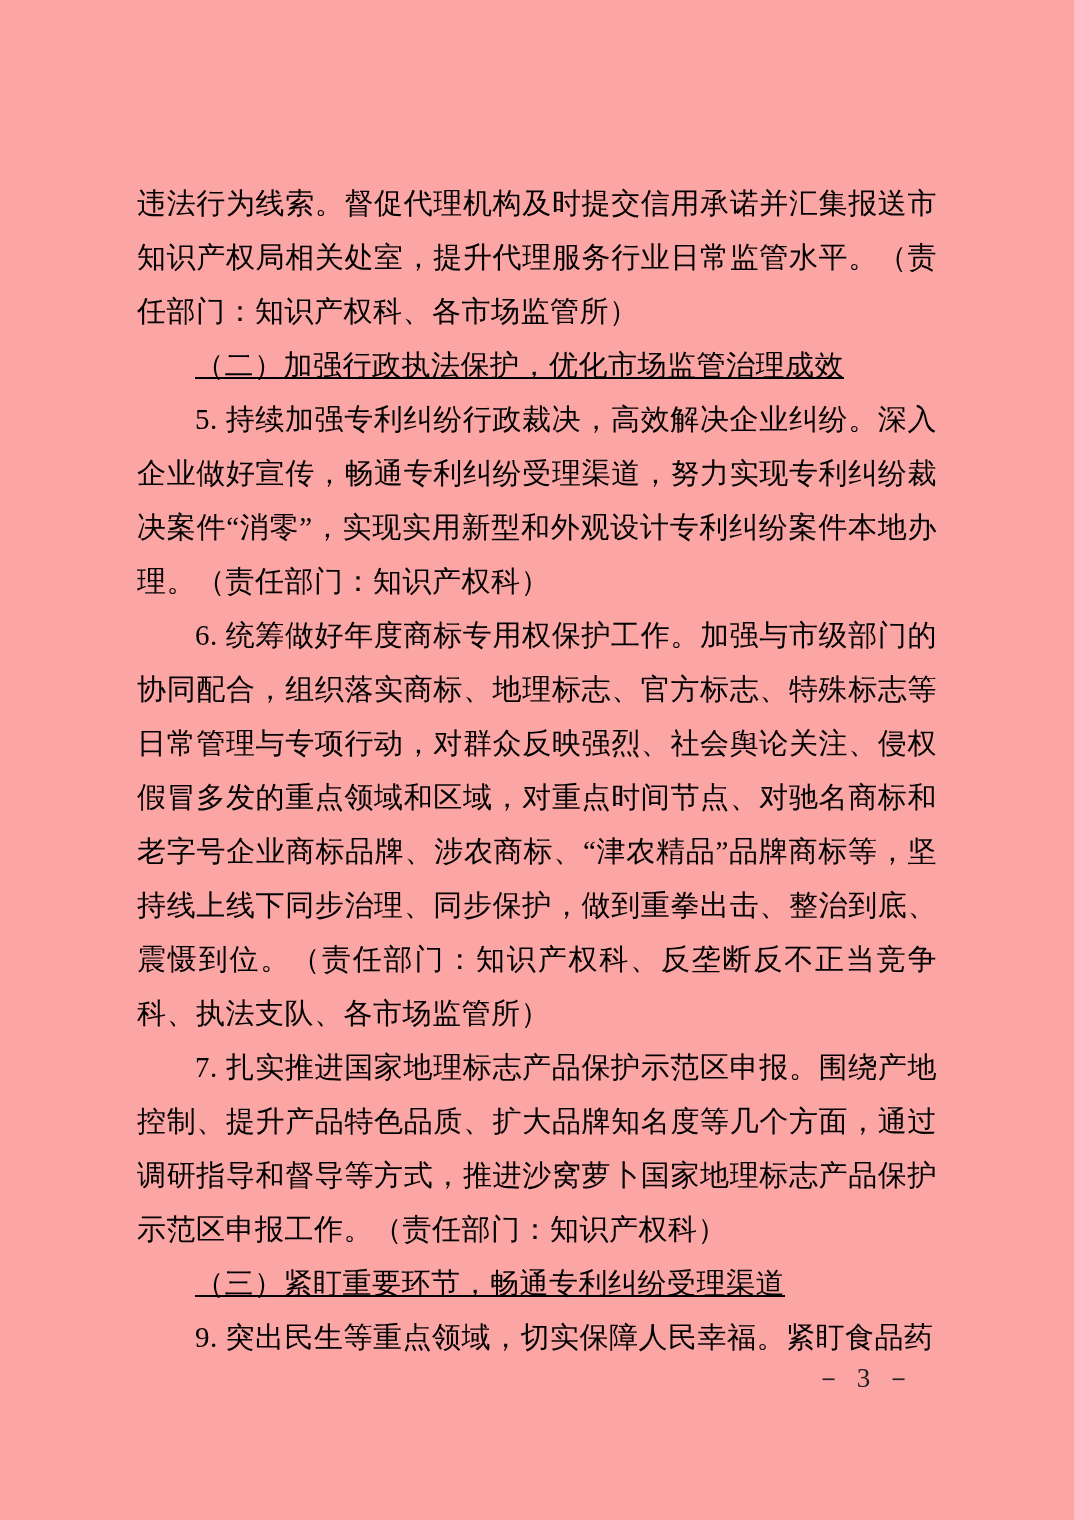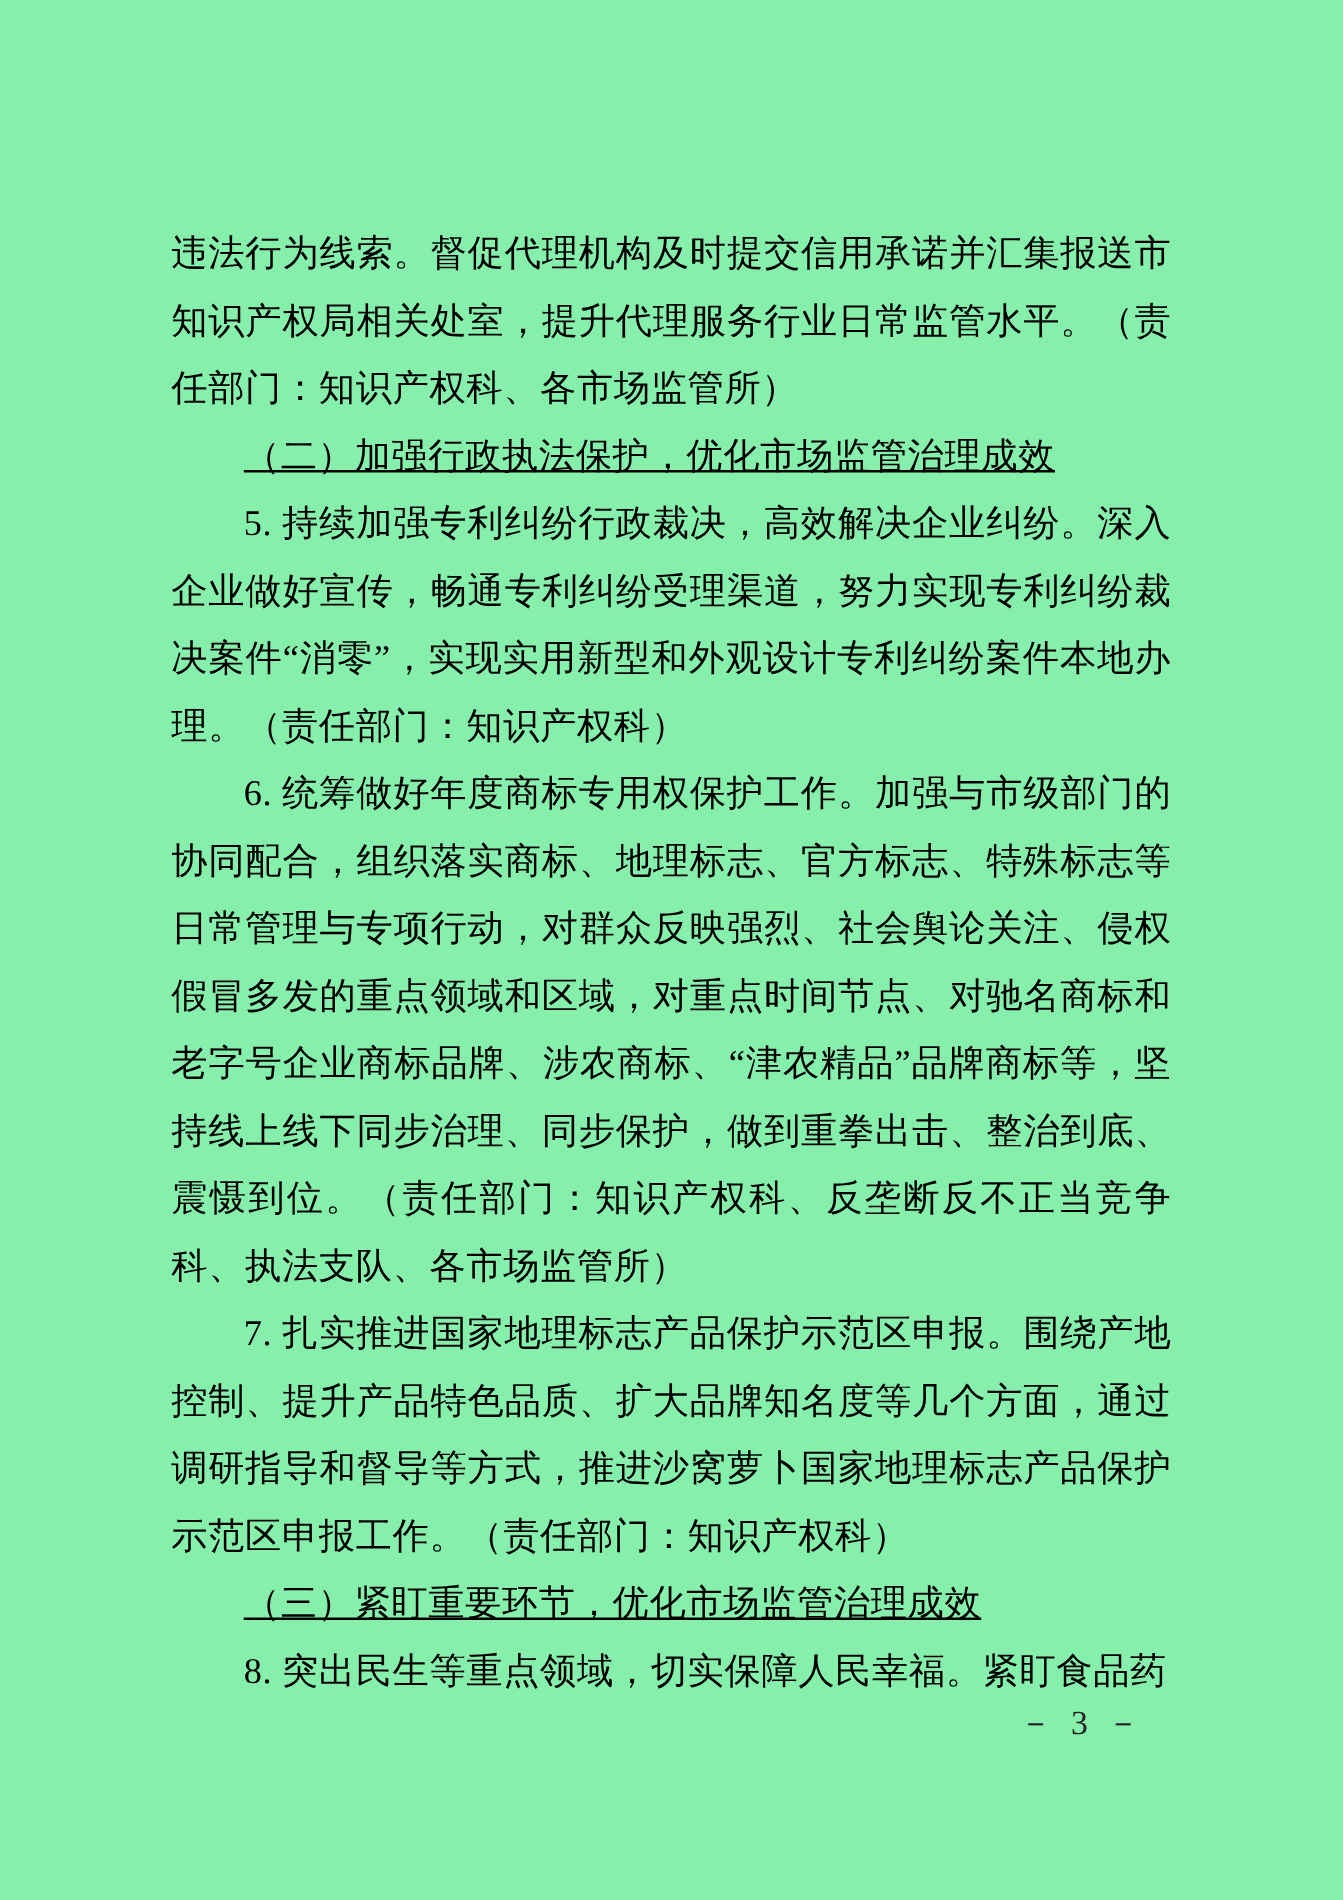--- a/index.html
+++ b/index.html
@@ -11,21 +11,21 @@
     height: 1520px;
     background: #ffffff;
     position: relative;
     font-family: "Liberation Serif", "DejaVu Serif", serif;
     color: #000000;
     overflow: hidden;
   }
   .page {
     position: absolute;
     inset: 0;
-    background: #86efac;
+    background: #fca5a5;
   }
   .content {
     position: absolute;
     left: 137px;
     top: 176px;
     width: 800px;
     text-align: justify;
   }
   .para {
     margin: 0;
@@ -53,17 +53,17 @@
 </head>
 <body>
 
 <div class="page">
   <div class="content" id="content">
       <p class="para body">违法行为线索。督促代理机构及时提交信用承诺并汇集报送市知识产权局相关处室，提升代理服务行业日常监管水平。（责任部门：知识产权科、各市场监管所）</p>
       <p class="para heading indent">（二）加强行政执法保护，优化市场监管治理成效</p>
       <p class="para body indent">5. 持续加强专利纠纷行政裁决，高效解决企业纠纷。深入企业做好宣传，畅通专利纠纷受理渠道，努力实现专利纠纷裁决案件“消零”，实现实用新型和外观设计专利纠纷案件本地办理。（责任部门：知识产权科）</p>
       <p class="para body indent">6. 统筹做好年度商标专用权保护工作。加强与市级部门的协同配合，组织落实商标、地理标志、官方标志、特殊标志等日常管理与专项行动，对群众反映强烈、社会舆论关注、侵权假冒多发的重点领域和区域，对重点时间节点、对驰名商标和老字号企业商标品牌、涉农商标、“津农精品”品牌商标等，坚持线上线下同步治理、同步保护，做到重拳出击、整治到底、震慑到位。（责任部门：知识产权科、反垄断反不正当竞争科、执法支队、各市场监管所）</p>
       <p class="para body indent">7. 扎实推进国家地理标志产品保护示范区申报。围绕产地控制、提升产品特色品质、扩大品牌知名度等几个方面，通过调研指导和督导等方式，推进沙窝萝卜国家地理标志产品保护示范区申报工作。（责任部门：知识产权科）</p>
-      <p class="para heading indent">（三）紧盯重要环节，优化市场监管治理成效</p>
-      <p class="para body indent">8. 突出民生等重点领域，切实保障人民幸福。紧盯食品药</p>
+      <p class="para heading indent">（三）紧盯重要环节，畅通专利纠纷受理渠道</p>
+      <p class="para body indent">9. 突出民生等重点领域，切实保障人民幸福。紧盯食品药</p>
     </div>
   <div class="footer-page-number">－ 3 －</div>
 </div>
 
 </body></html>

